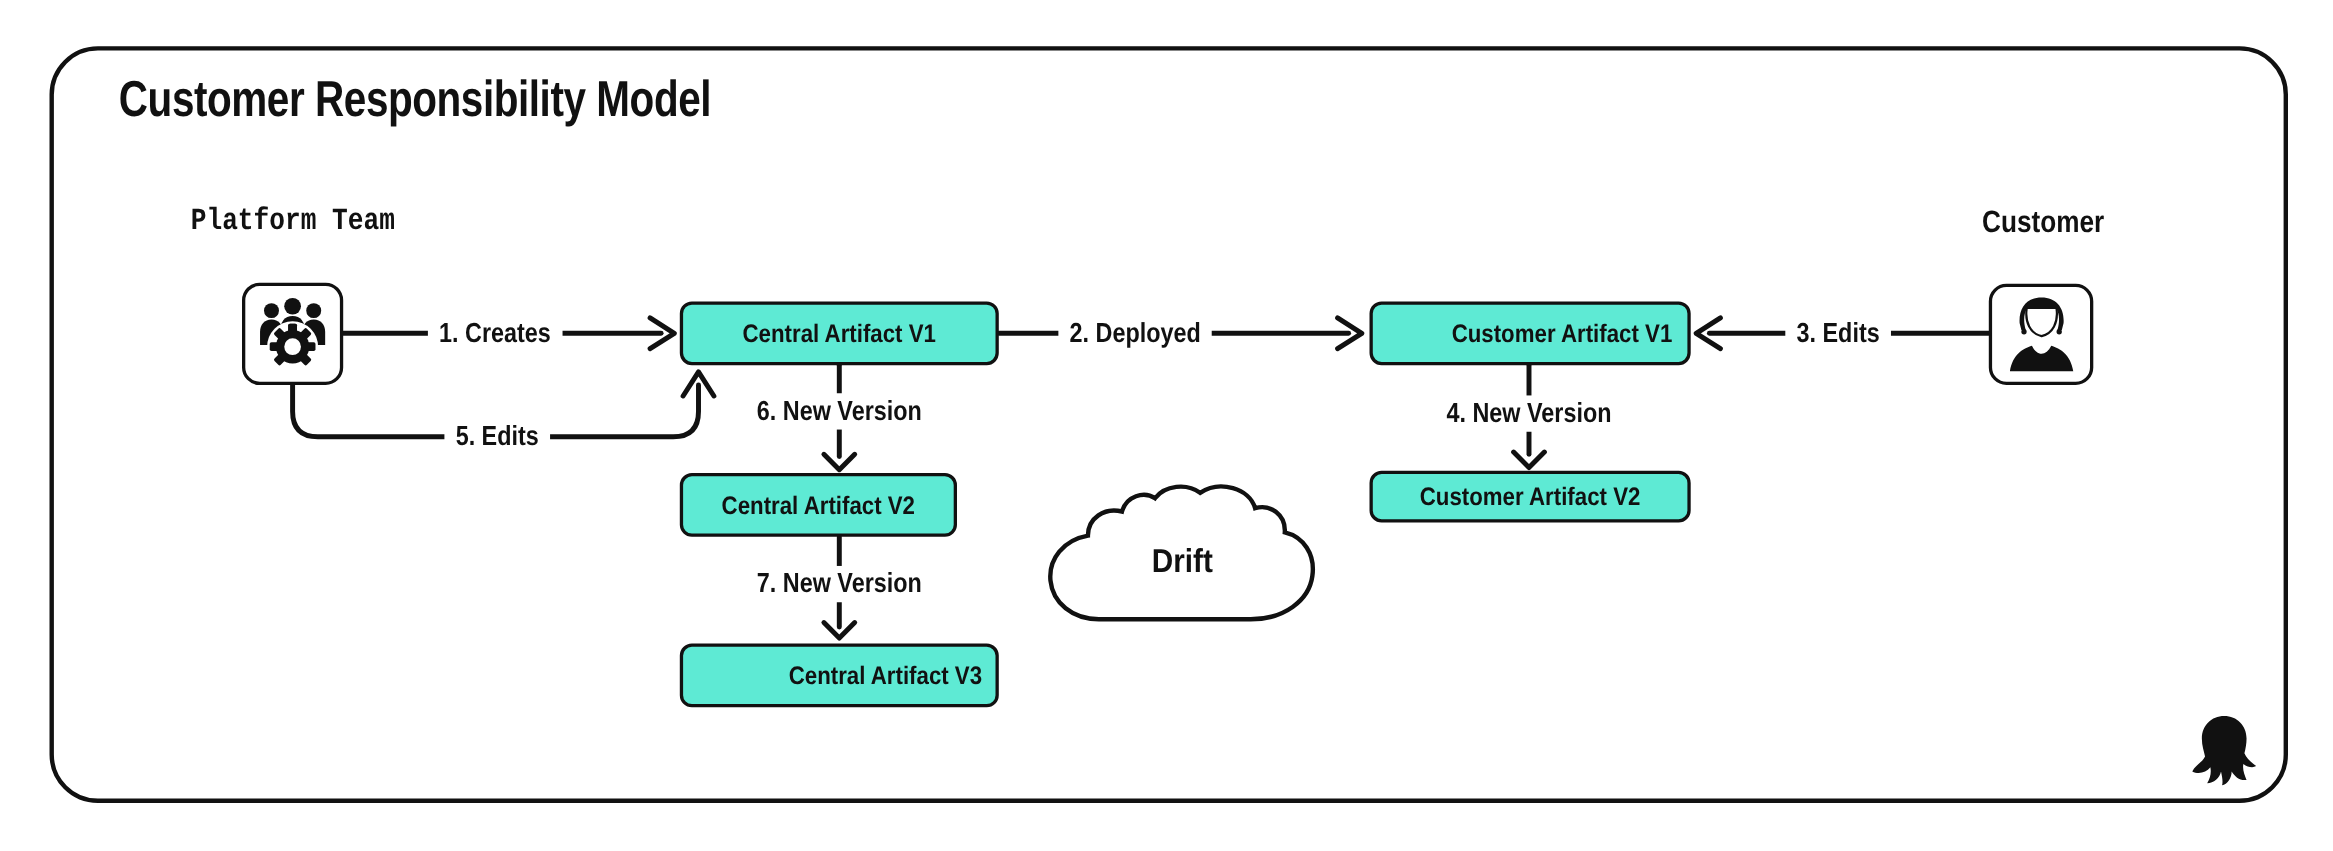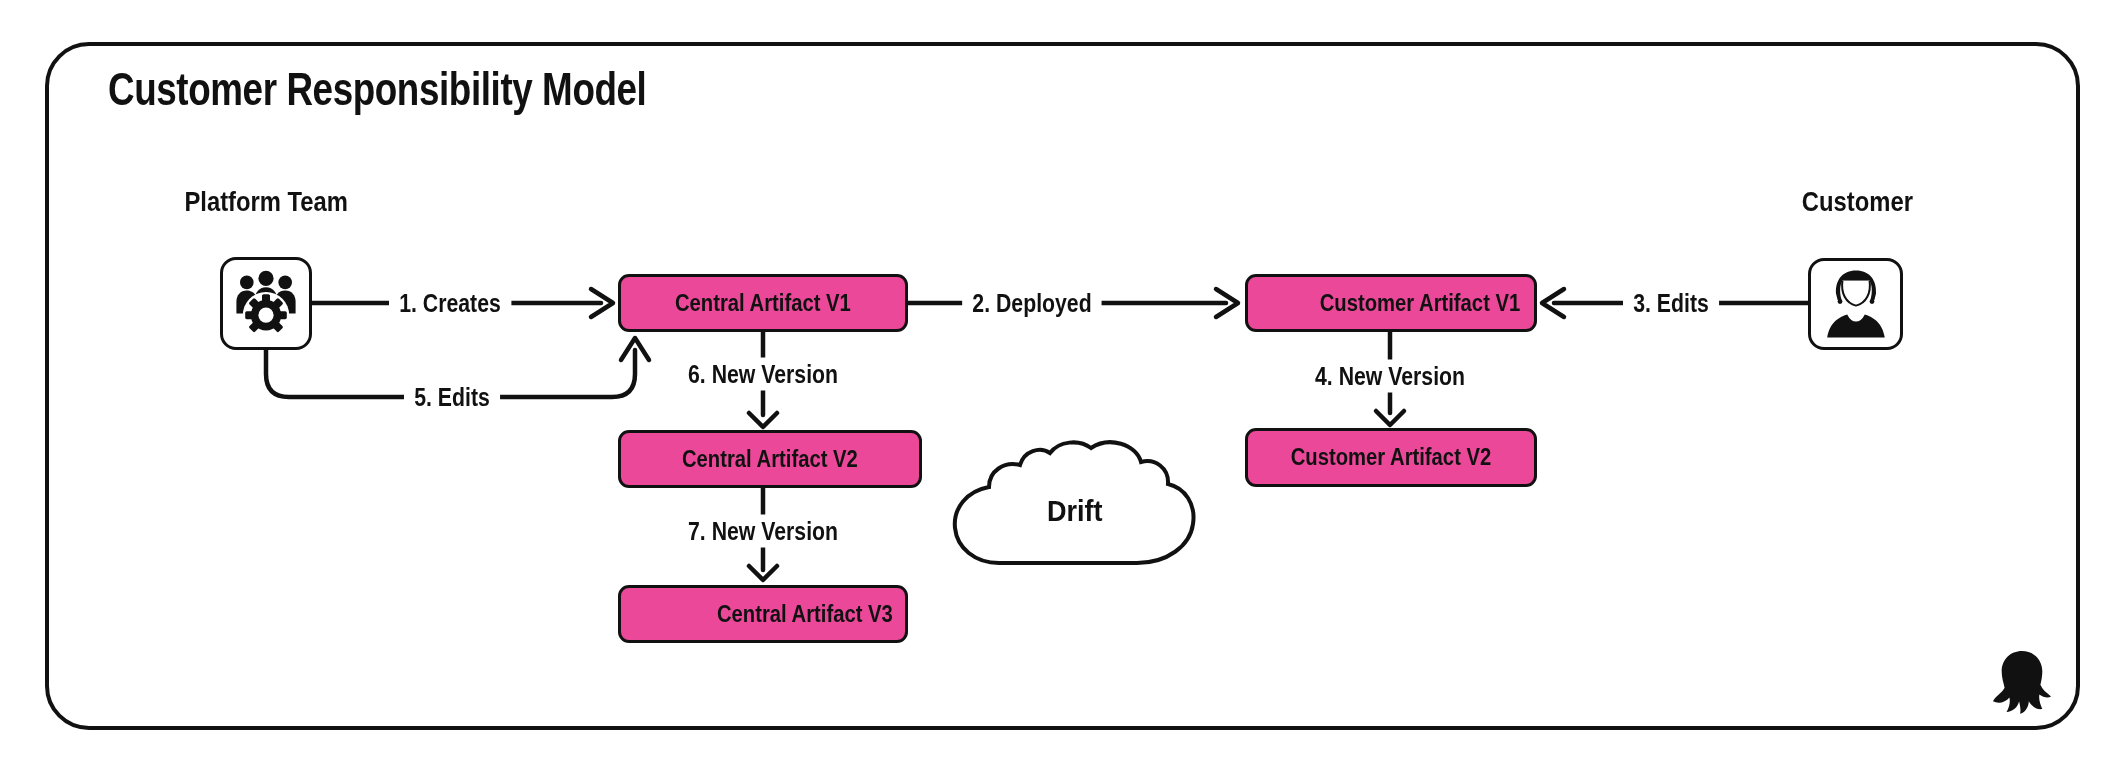--- a/index.html
+++ b/index.html
@@ -16,42 +16,42 @@
   .title{
     position:absolute; left:108px; top:62px;
     font-size:46px; font-weight:bold; letter-spacing:-.5px;
     transform:scaleX(.80); transform-origin:0 0; white-space:nowrap;
   }
   .actor-label{
     position:absolute; top:186px; width:220px; text-align:center;
     font-size:28px; font-weight:bold; white-space:nowrap;
   }
   .actor-label .t{ display:inline-block; transform:scaleX(.85); }
-  .actor-label.platform{ left:156px; }
+  .actor-label.platform{ left:156px;font-family:Liberation Mono, monospace; }
   .actor-label.customer{ left:1747px;text-decoration:underline; }
 
   .tile{
     position:absolute; border:3.5px solid #111; border-radius:16px; background:#fff;
     display:flex; align-items:center; justify-content:center;
   }
   .tile.platform{ left:220px; top:257px; width:92px; height:93px; }
   .tile.customer{ left:1808px; top:258px; width:95px; height:92px; }
 
   .node{
-    position:absolute; height:58px; background:#ec4899;
+    position:absolute; height:58px; background:#5eead4;
     border:3.5px solid #111; border-radius:11px;
     display:flex; align-items:center; justify-content:center;
     font-size:23px; font-weight:bold; white-space:nowrap; z-index:3;
   }
   .node .t{ display:inline-block; transform:scaleX(.88); }
   .node.c1{ left:618px;  top:274px; width:290px; }
-  .node.c2{ left:618px;  top:430px; width:304px; }
+  .node.c2{ left:618px;  top:430px; width:252px; }
   .node.c3{ left:618px;  top:585px; width:290px;justify-content:flex-end; }
   .node.k1{ left:1245px; top:274px; width:292px;justify-content:flex-end; }
-  .node.k2{ left:1245px; top:428px; width:292px; height:59px; }
+  .node.k2{ left:1245px; top:428px; width:292px; height:47px; }
 
   .wires{ position:absolute; left:0; top:0; z-index:2; }
   .wires path{ stroke:#111; stroke-width:4.5; fill:none; stroke-linecap:round; stroke-linejoin:round; }
 
   .edge-label{
     position:absolute; z-index:4; background:#fff; padding:2px 12px;
     font-size:25px; font-weight:bold; white-space:nowrap;
     transform:translate(-50%,-50%) scaleX(.85);
   }
 

